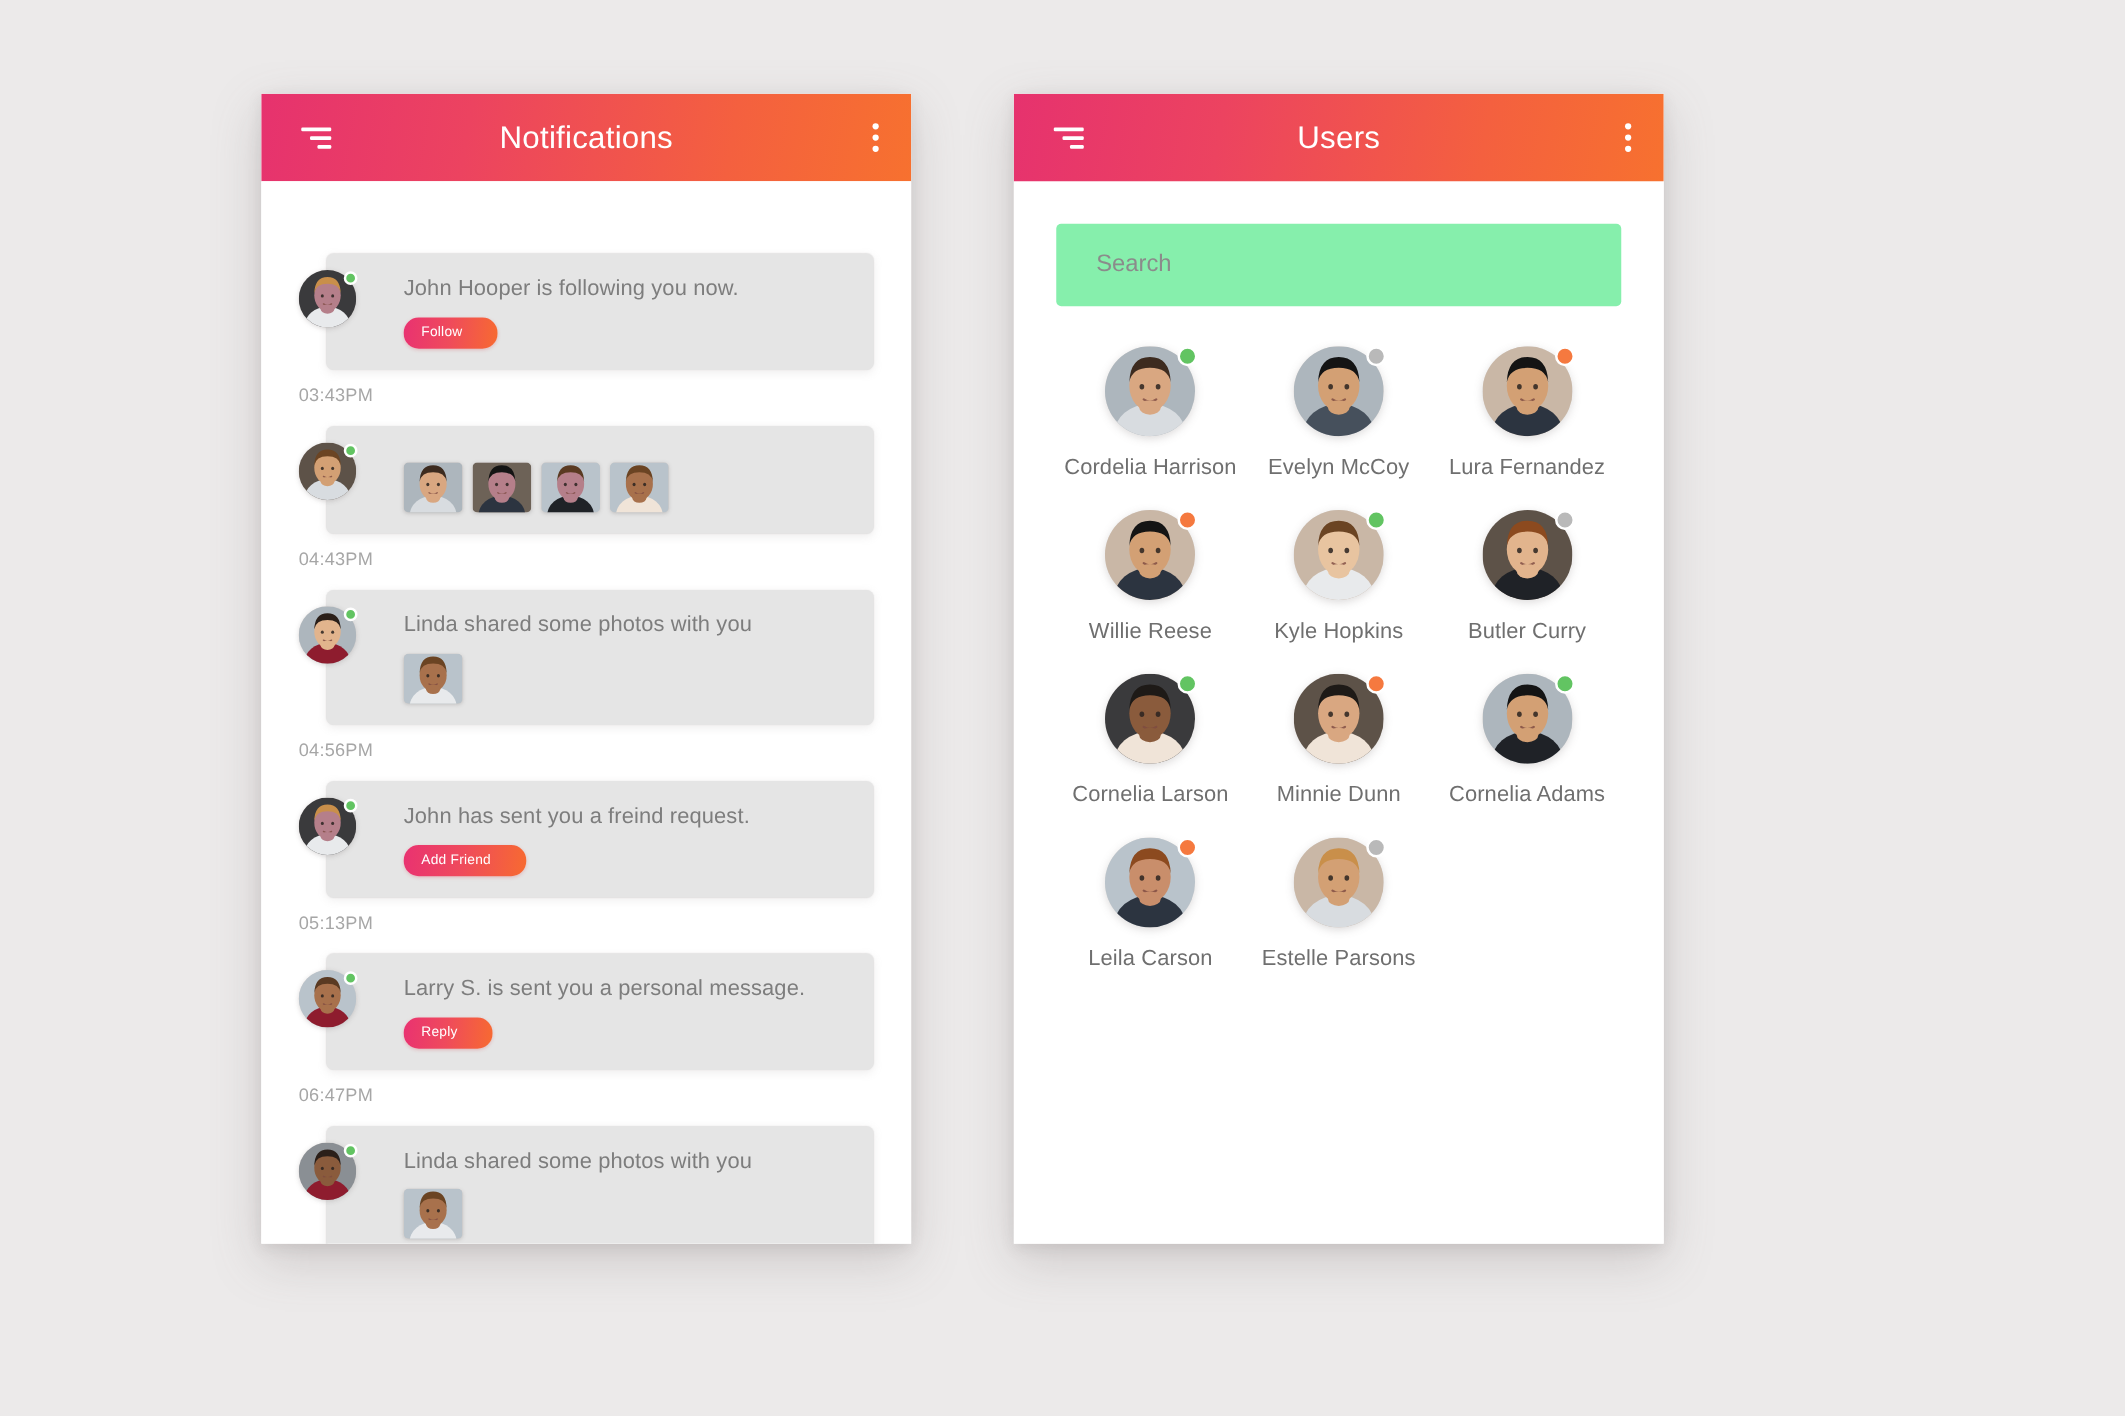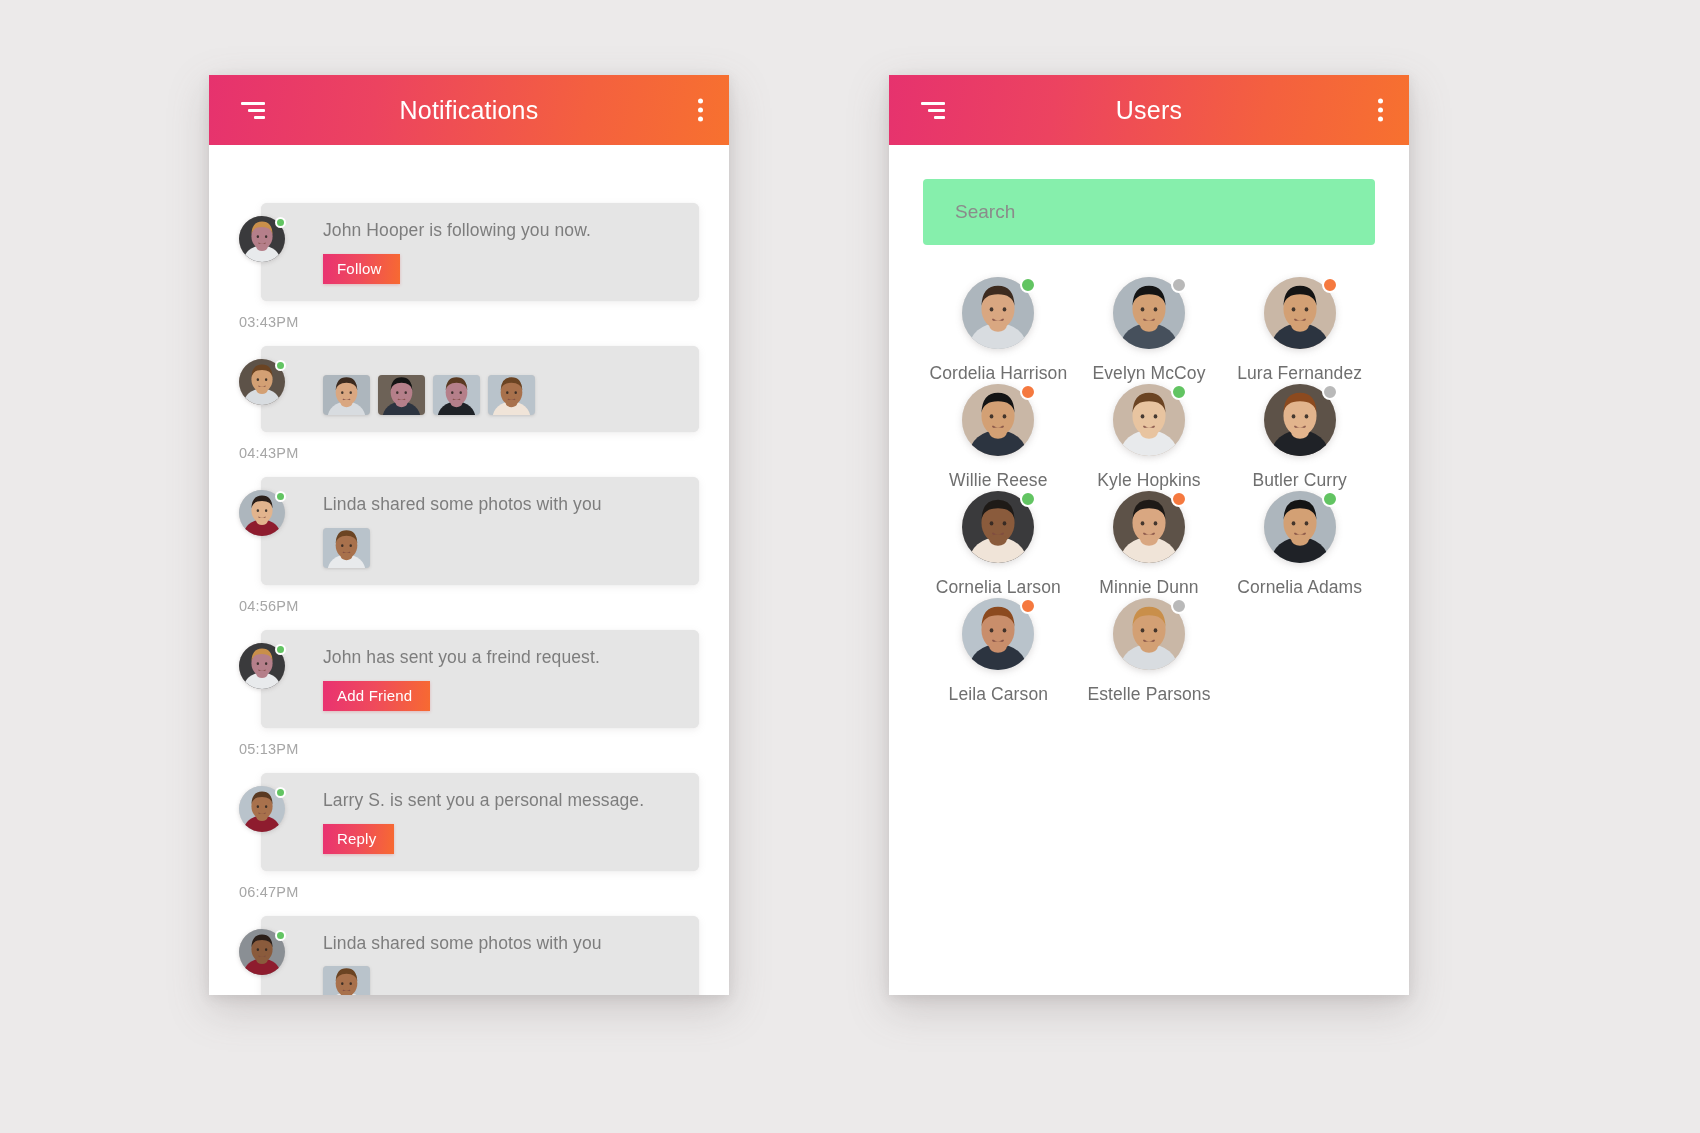--- a/index.html
+++ b/index.html
@@ -21,21 +21,21 @@
 
   
   .phone {
     position: absolute;
     width: 520px;
     background: #ffffff;
     overflow: hidden;
     box-shadow: 0 14px 38px rgba(120,110,110,0.26), 0 3px 10px rgba(120,110,110,0.16);
   }
   .phone-left  { left: 209px; top: 75px; height: 920px; }
-  .phone-right { left: 889px; top: 75px; height: 920px; }
+  .phone-right { left: 811px; top: 75px; height: 920px; }
 
   
   .appbar {
     position: relative;
     height: 70px;
     background: linear-gradient(100deg, #e6326e 0%, #ec4360 32%, #f4603f 72%, #f7712f 100%);
     display: flex;
     align-items: center;
     padding: 16px 26px;
   }
@@ -130,25 +130,25 @@
     color: #7d7d7d;
     font-size: 17.5px;
     line-height: 1.25;
     font-weight: 400;
     letter-spacing: .1px;
   }
 
   .action-btn {
     display: inline-block;
     margin-top: 12px;
-    padding: 6px 18px 7px 14px;
+    padding: 6px 28px 7px 14px;
     border: 0;
-    border-radius: 0;
+    border-radius: 12px;
     color: #ffffff;
-    font-size: 15px;
+    font-size: 11px;
     font-family: "Liberation Sans", sans-serif;
     letter-spacing: .2px;
     background: linear-gradient(95deg, #e93271 0%, #ef4a5c 48%, #f76a31 100%);
     cursor: pointer;
     box-shadow: 0 1px 3px rgba(215,70,80,0.28);
   }
 
   .thumb-row { display: flex; gap: 8px; margin-top: 12px; }
   .thumb {
     width: 47px; height: 40px;
@@ -184,20 +184,21 @@
     font-family: "Liberation Sans", sans-serif;
     color: #6f6f6f;
     outline: none;
   }
   .search-box::placeholder { color: #8b8b8b; opacity: 1; }
 
   .user-grid {
     margin-top: 32px;
     display: grid;
     grid-template-columns: repeat(3, 1fr);
+    row-gap: 24px;
   }
   .user-cell {
     display: flex;
     flex-direction: column;
     align-items: center;
     cursor: pointer;
   }
   .user-avatar-wrap { position: relative; width: 72px; height: 72px; }
   .user-avatar {
     width: 72px; height: 72px;

